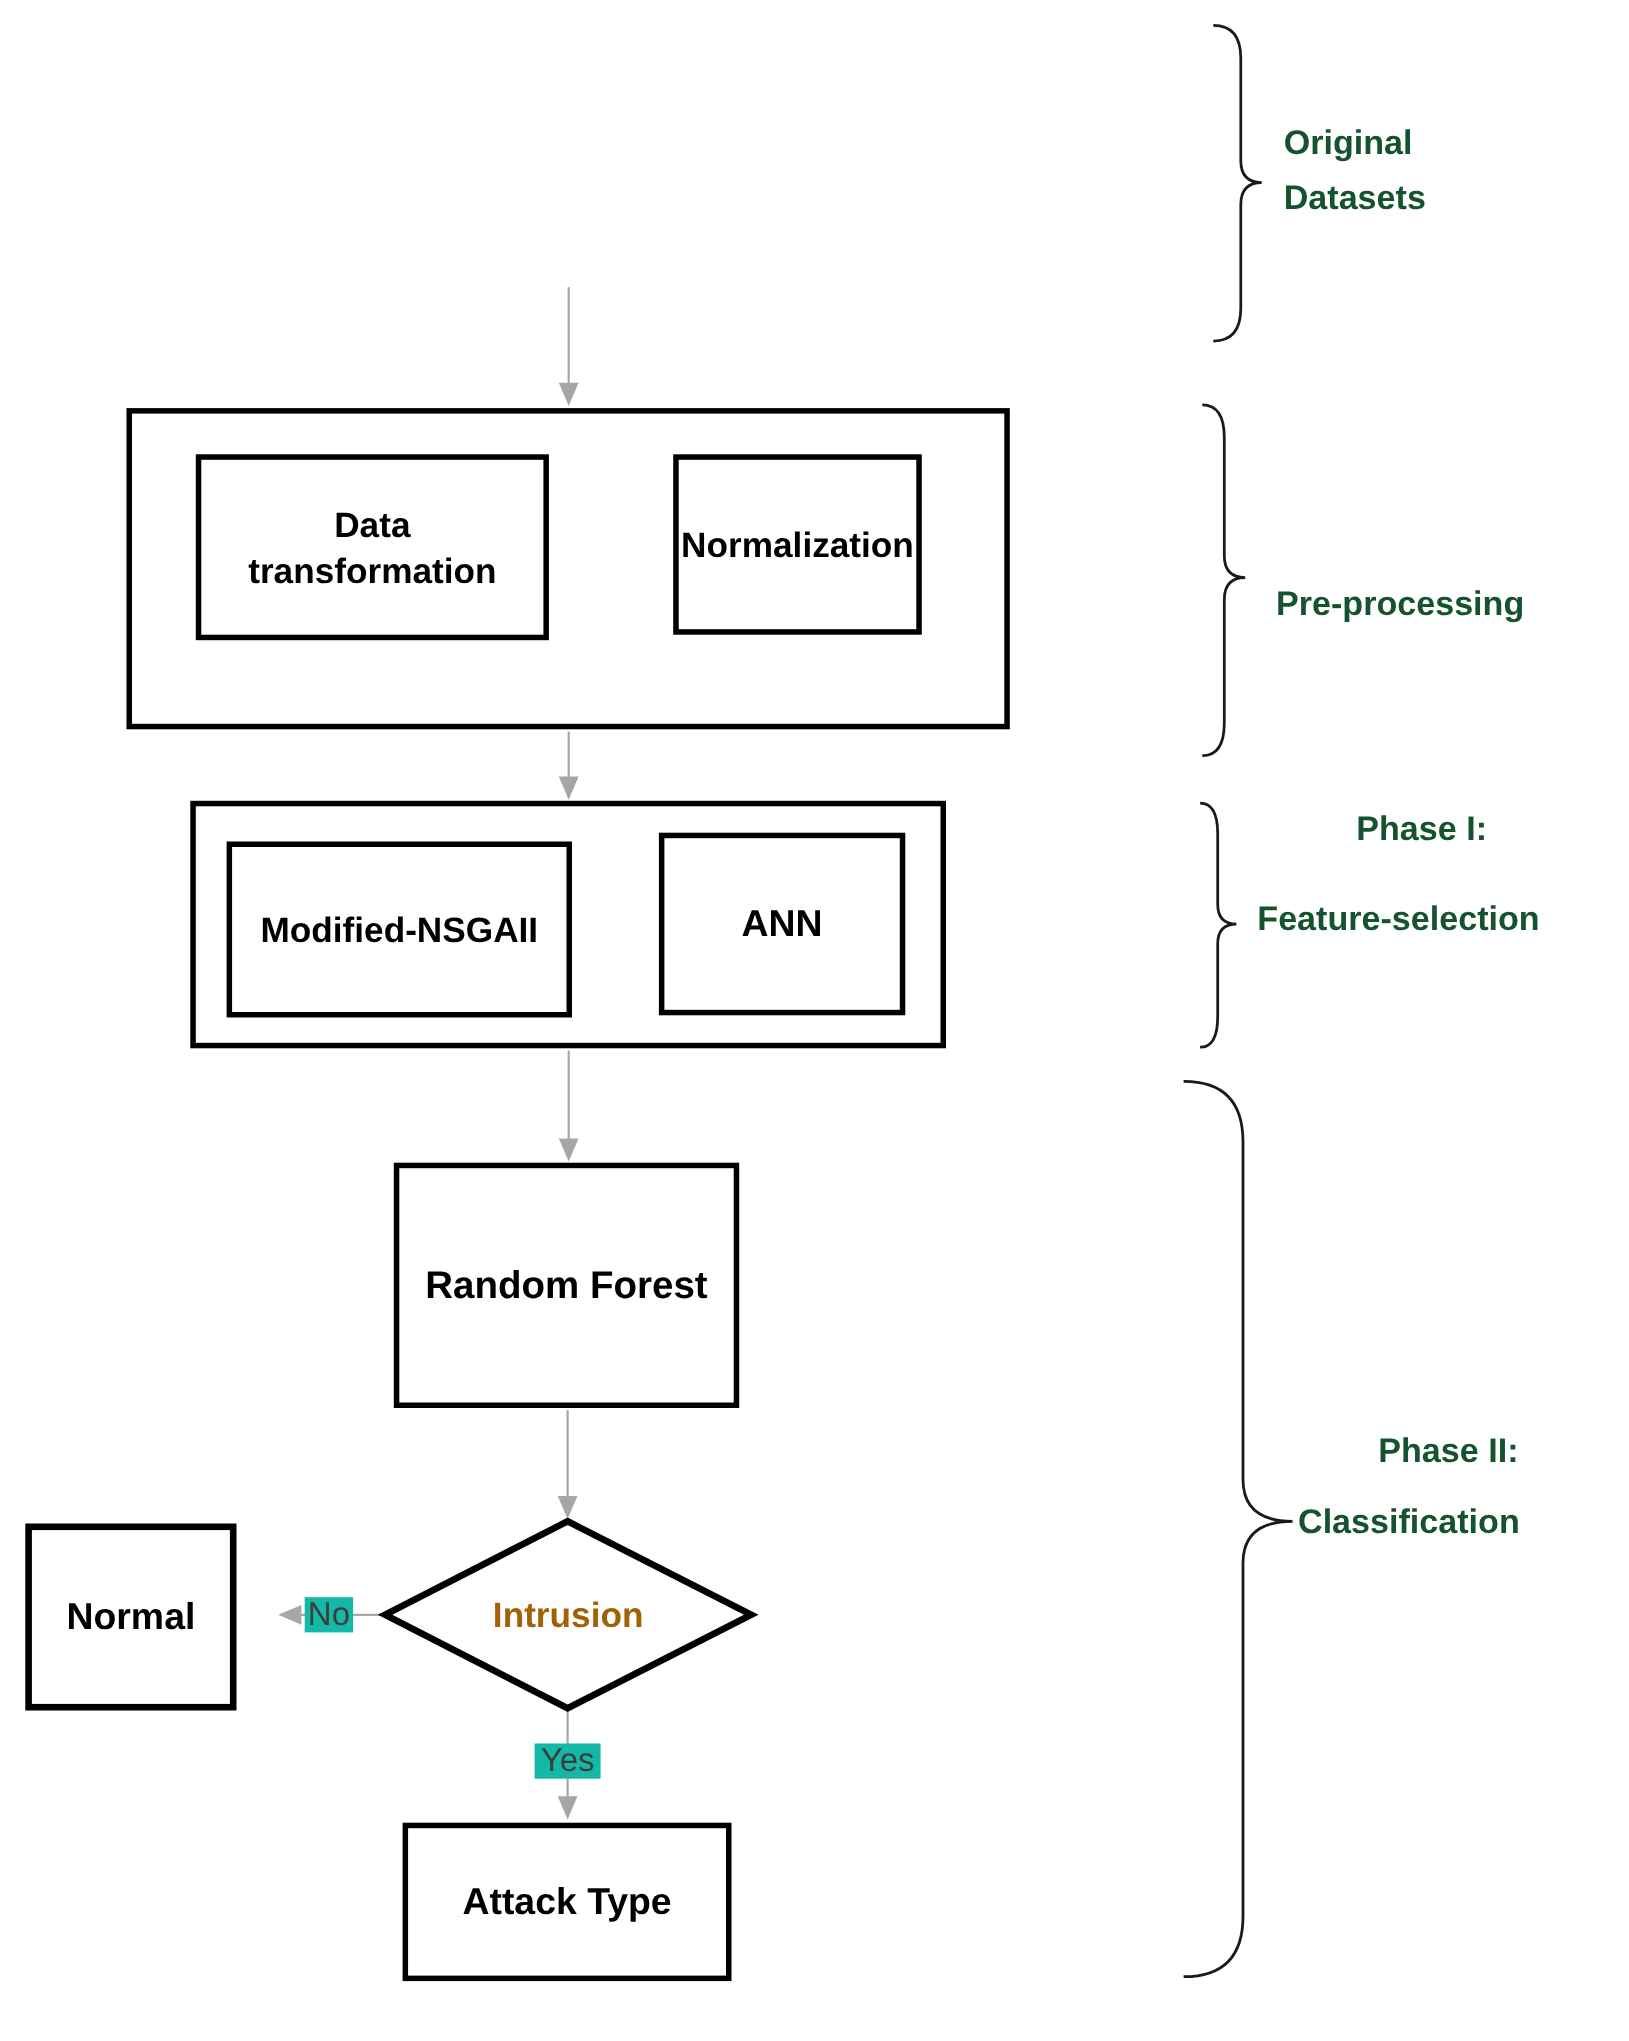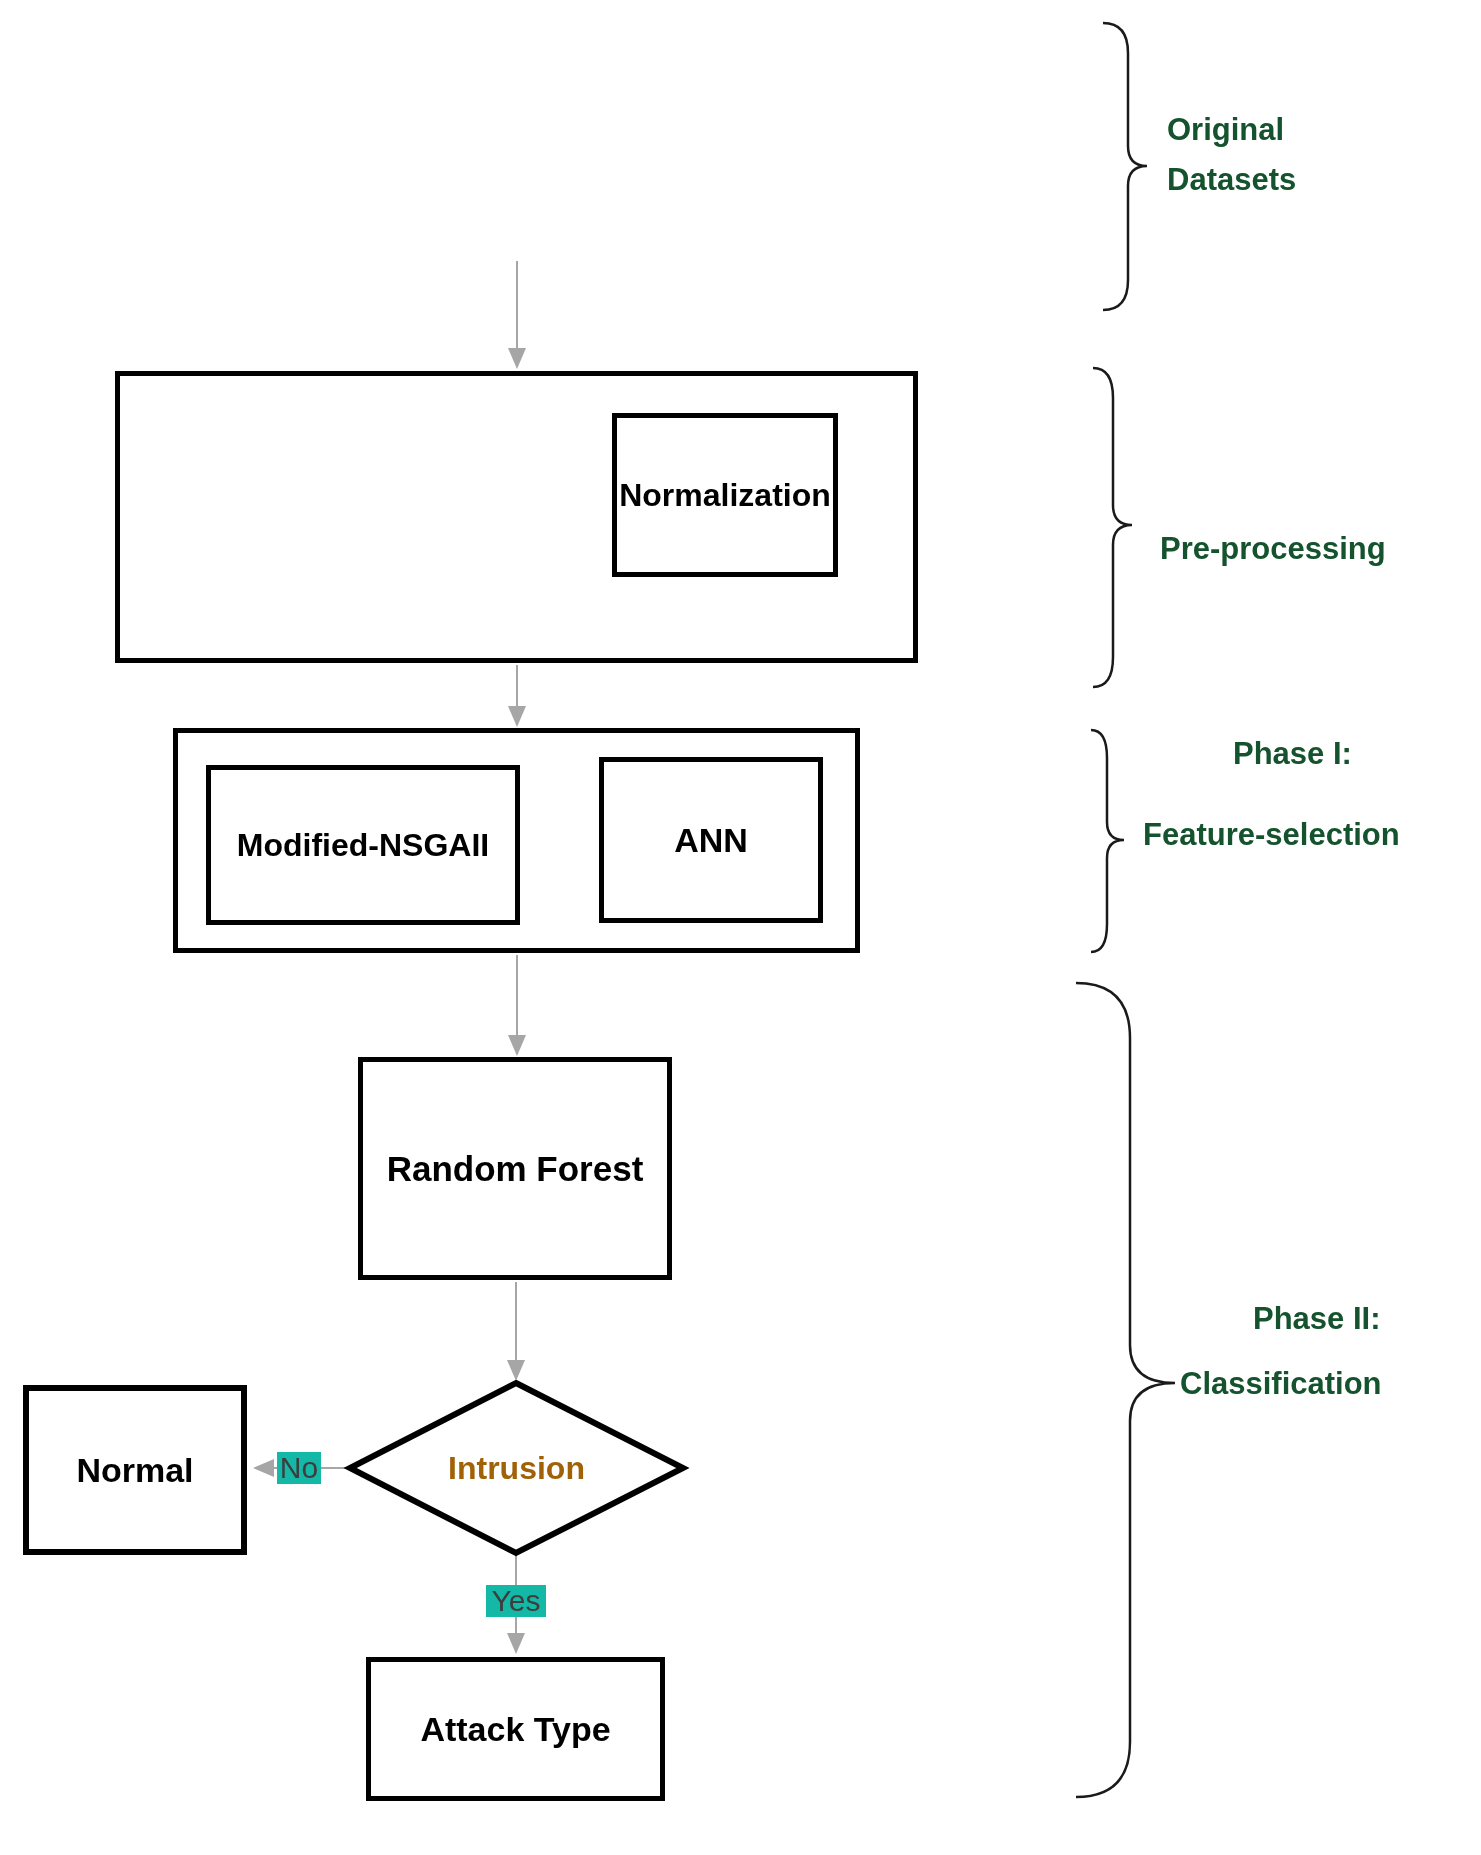--- a/index.html
+++ b/index.html
@@ -77,39 +77,43 @@
 
     <path d="M 1093 368 Q 1113 368 1113 398 L 1113 505 Q 1113 525 1132 525 Q 1113 525 1113 545 L 1113 657 Q 1113 687 1093 687" fill="none" stroke="#1a1a1a" stroke-width="2.5"></path>
 
     <path d="M 1091 730 Q 1107 730 1107 758 L 1107 822 Q 1107 840 1124 840 Q 1107 840 1107 858 L 1107 924 Q 1107 952 1091 952" fill="none" stroke="#1a1a1a" stroke-width="2.5"></path>
 
     <path d="M 1076 983 Q 1130 983 1130 1038 L 1130 1345 Q 1130 1383 1175 1383 Q 1130 1383 1130 1421 L 1130 1742 Q 1130 1797 1076 1797" fill="none" stroke="#1a1a1a" stroke-width="2.5"></path>
   </svg>
 
 
   <div class="box container-box" style="left:115px;top:371px;width:803px;height:292px;"></div>
+  <div class="box fs32" style="left:178px;top:413px;width:321px;height:169px;">
+    <div>Data</div>
+    <div>transformation</div>
+  </div>
   <div class="box fs32" style="left:612px;top:413px;width:226px;height:164px;">
     <div>Normalization</div>
   </div>
 
   <div class="box container-box" style="left:173px;top:728px;width:687px;height:225px;"></div>
   <div class="box fs32" style="left:206px;top:765px;width:314px;height:160px;">
     <div>Modified-NSGAII</div>
   </div>
   <div class="box fs34" style="left:599px;top:757px;width:224px;height:166px;">
     <div>ANN</div>
   </div>
 
   <div class="box fs35" style="left:358px;top:1057px;width:314px;height:223px;">
     <div>Random Forest</div>
   </div>
 
   <div class="diamond-label" style="left:350px;top:1383px;width:333px;height:170px;">Intrusion</div>
 
-  <div class="box fs34" style="left:23px;top:1385px;width:224px;height:170px;border-width:6px;">
+  <div class="box fs34" style="left:23px;top:1385px;width:192px;height:170px;border-width:6px;">
     <div>Normal</div>
   </div>
 
   <div class="box fs34" style="left:366px;top:1657px;width:299px;height:144px;">
     <div>Attack Type</div>
   </div>
 
   <div class="edge-label" style="left:277px;top:1452px;width:44px;height:32px;">No</div>
   <div class="edge-label" style="left:486px;top:1585px;width:60px;height:32px;">Yes</div>
 

